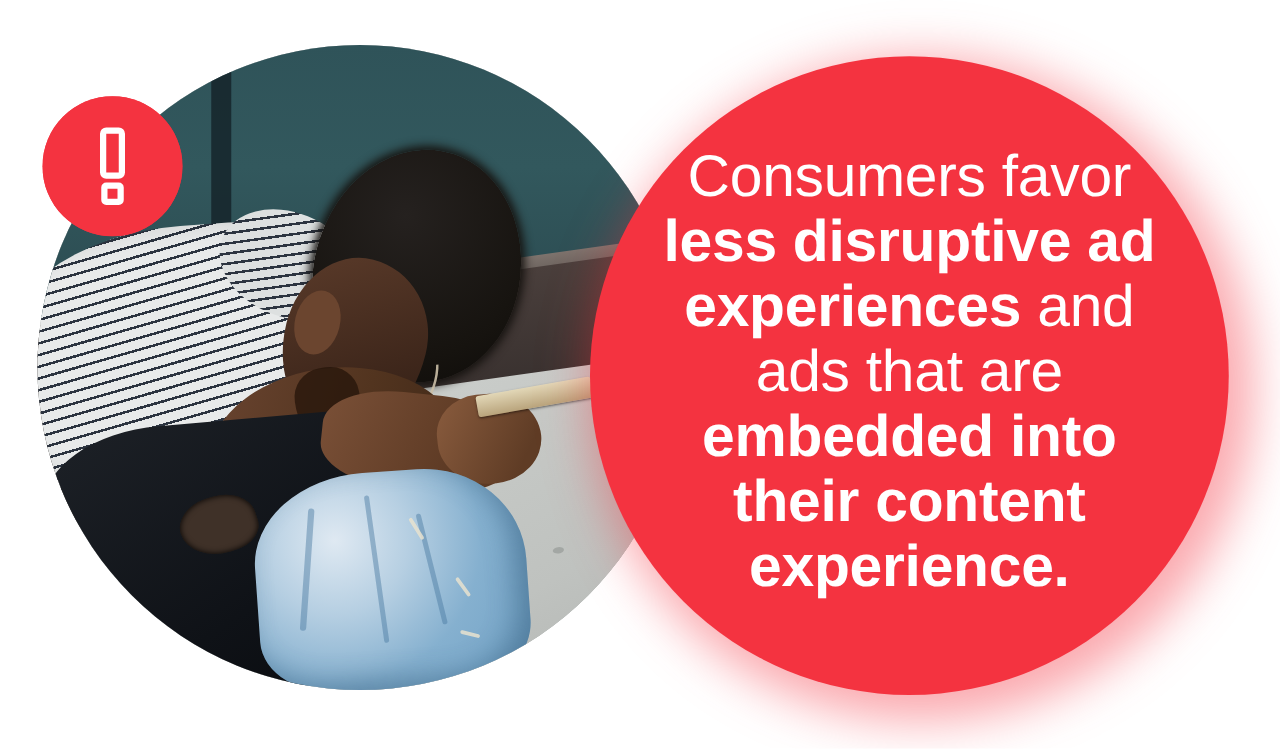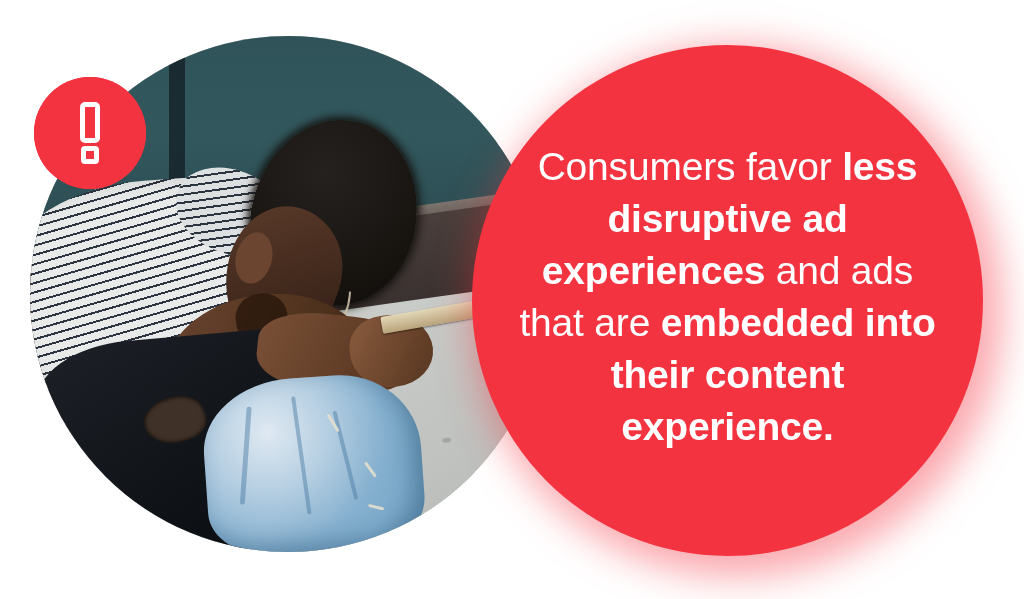--- a/index.html
+++ b/index.html
@@ -305,21 +305,21 @@
     height: 511px;
     border-radius: 50%;
     display: flex;
     align-items: center;
     justify-content: center;
   }
   .msg-text {
     width: 430px;
     text-align: center;
     color: #ffffff;
-    font-size: 39px;
+    font-size: 47px;
     line-height: 52px;
     font-weight: 300;
     letter-spacing: -0.2px;
     position: relative;
     top: -4px;
   }
   .msg-text b { font-weight: 700; }
 </style>
 </head>
 <body>

